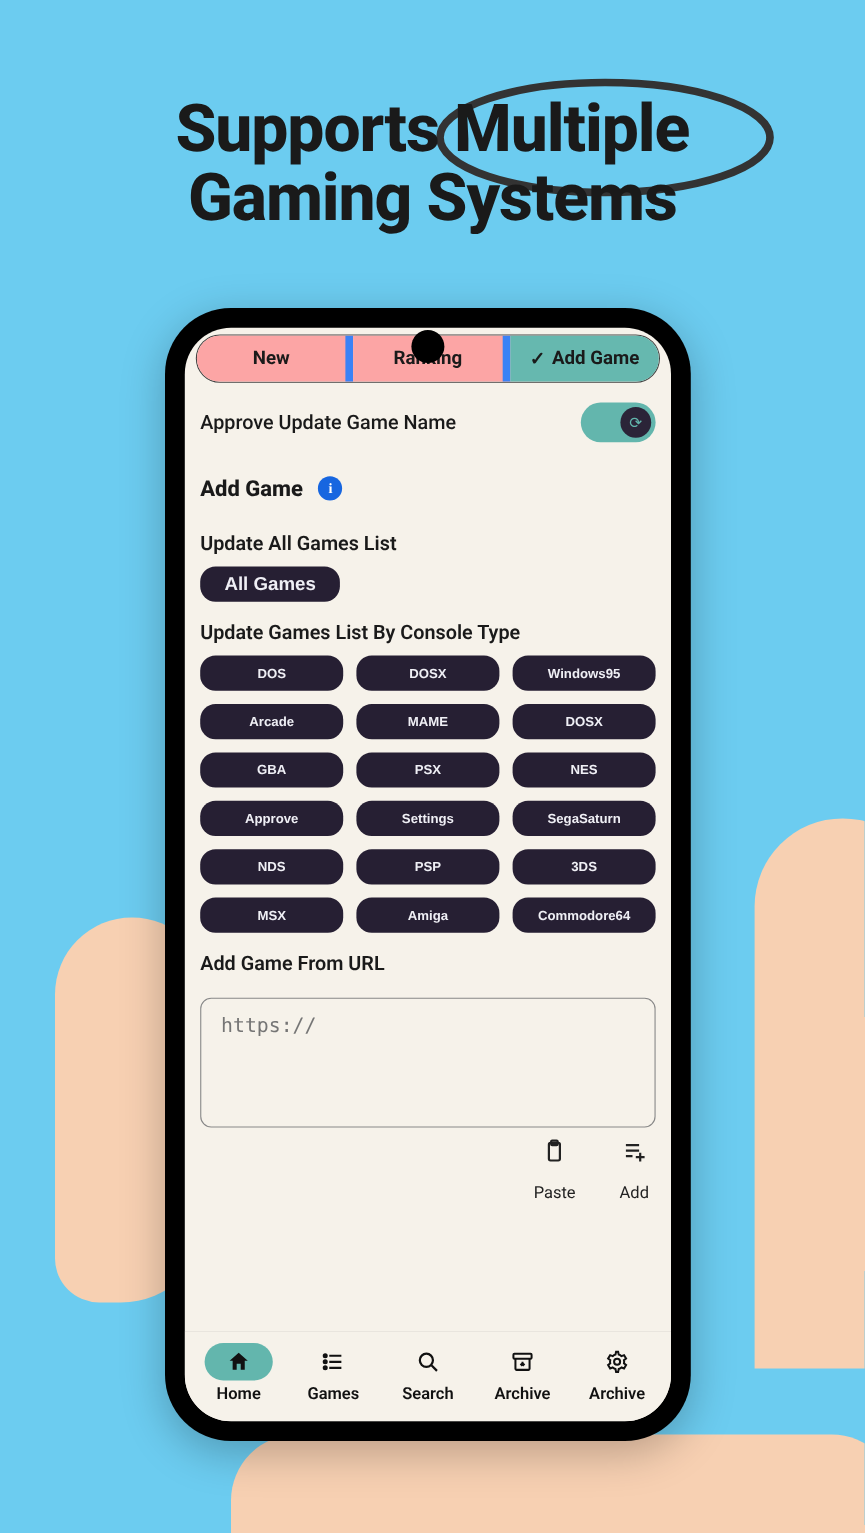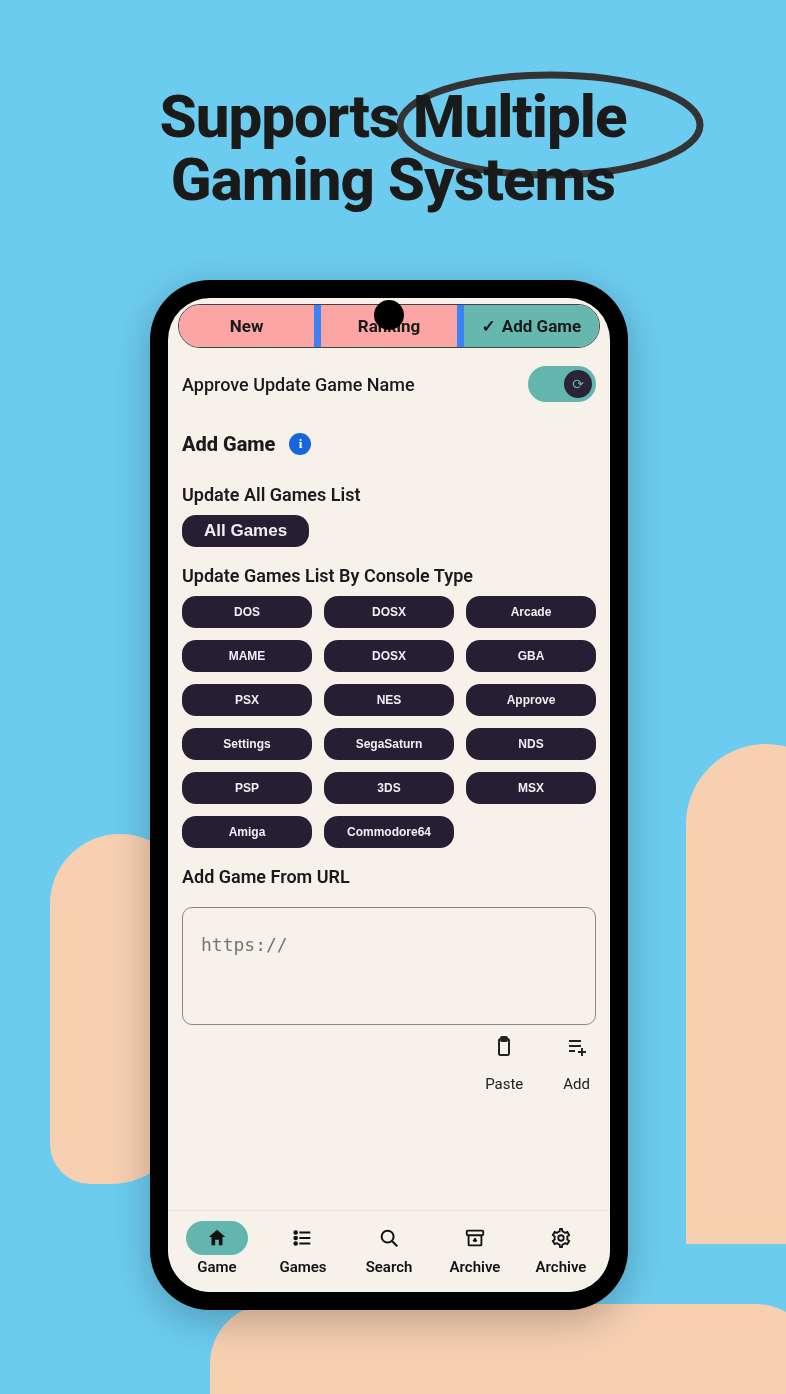--- a/index.html
+++ b/index.html
@@ -207,21 +207,21 @@
     display: grid;
     grid-template-columns: repeat(3, 1fr);
     gap: 12px;
   }
   .console-grid .pill { width: 100%; padding: 0 4px; font-size: 12px; }
   .url-box {
     margin-top: 10px;
     border: 1.5px solid #888;
     border-radius: 10px;
     height: 118px;
-    padding: 26px 18px;
+    padding: 14px 18px;
     font-size: 18px;
     color: #333;
     background: #f6f2ea;
     width: 100%;
     resize: none;
   }
   .url-actions {
     display: flex;
     justify-content: flex-end;
     gap: 40px;
@@ -326,20 +326,23 @@
         <span>All Games</span>
       </button>
 
       <div class="subheader">Update Games List By Console Type</div>
       <div class="console-grid" id="console-grid">
           <button class="pill">
             <span>DOS</span>
           </button>
           <button class="pill">
             <span>DOSX</span>
+          </button>
+          <button class="pill">
+            <span>Windows95</span>
           </button>
           <button class="pill">
             <span>Arcade</span>
           </button>
           <button class="pill">
             <span>MAME</span>
           </button>
           <button class="pill">
             <span>DOSX</span>
           </button>
@@ -410,21 +413,21 @@
 
     </div>
 
     <div class="bottom-nav" id="bottom-nav">
         <div class="nav-item active">
           <div class="nav-icon-wrap">
             <svg viewBox="0 0 24 24" fill="#111">
               <path d="M12 3l9 8h-3v9h-4v-6h-4v6H6v-9H3z"></path>
             </svg>
           </div>
-          <span>Game</span>
+          <span>Home</span>
         </div>
         <div class="nav-item">
           <div class="nav-icon-wrap">
             <svg viewBox="0 0 24 24" fill="none" stroke="#111" stroke-width="2.2">
               <line x1="8" y1="6" x2="20" y2="6"></line>
               <line x1="8" y1="12" x2="20" y2="12"></line>
               <line x1="8" y1="18" x2="20" y2="18"></line>
               <circle cx="4" cy="6" r="1.4" fill="#111"></circle>
               <circle cx="4" cy="12" r="1.4" fill="#111"></circle>
               <circle cx="4" cy="18" r="1.4" fill="#111"></circle>

